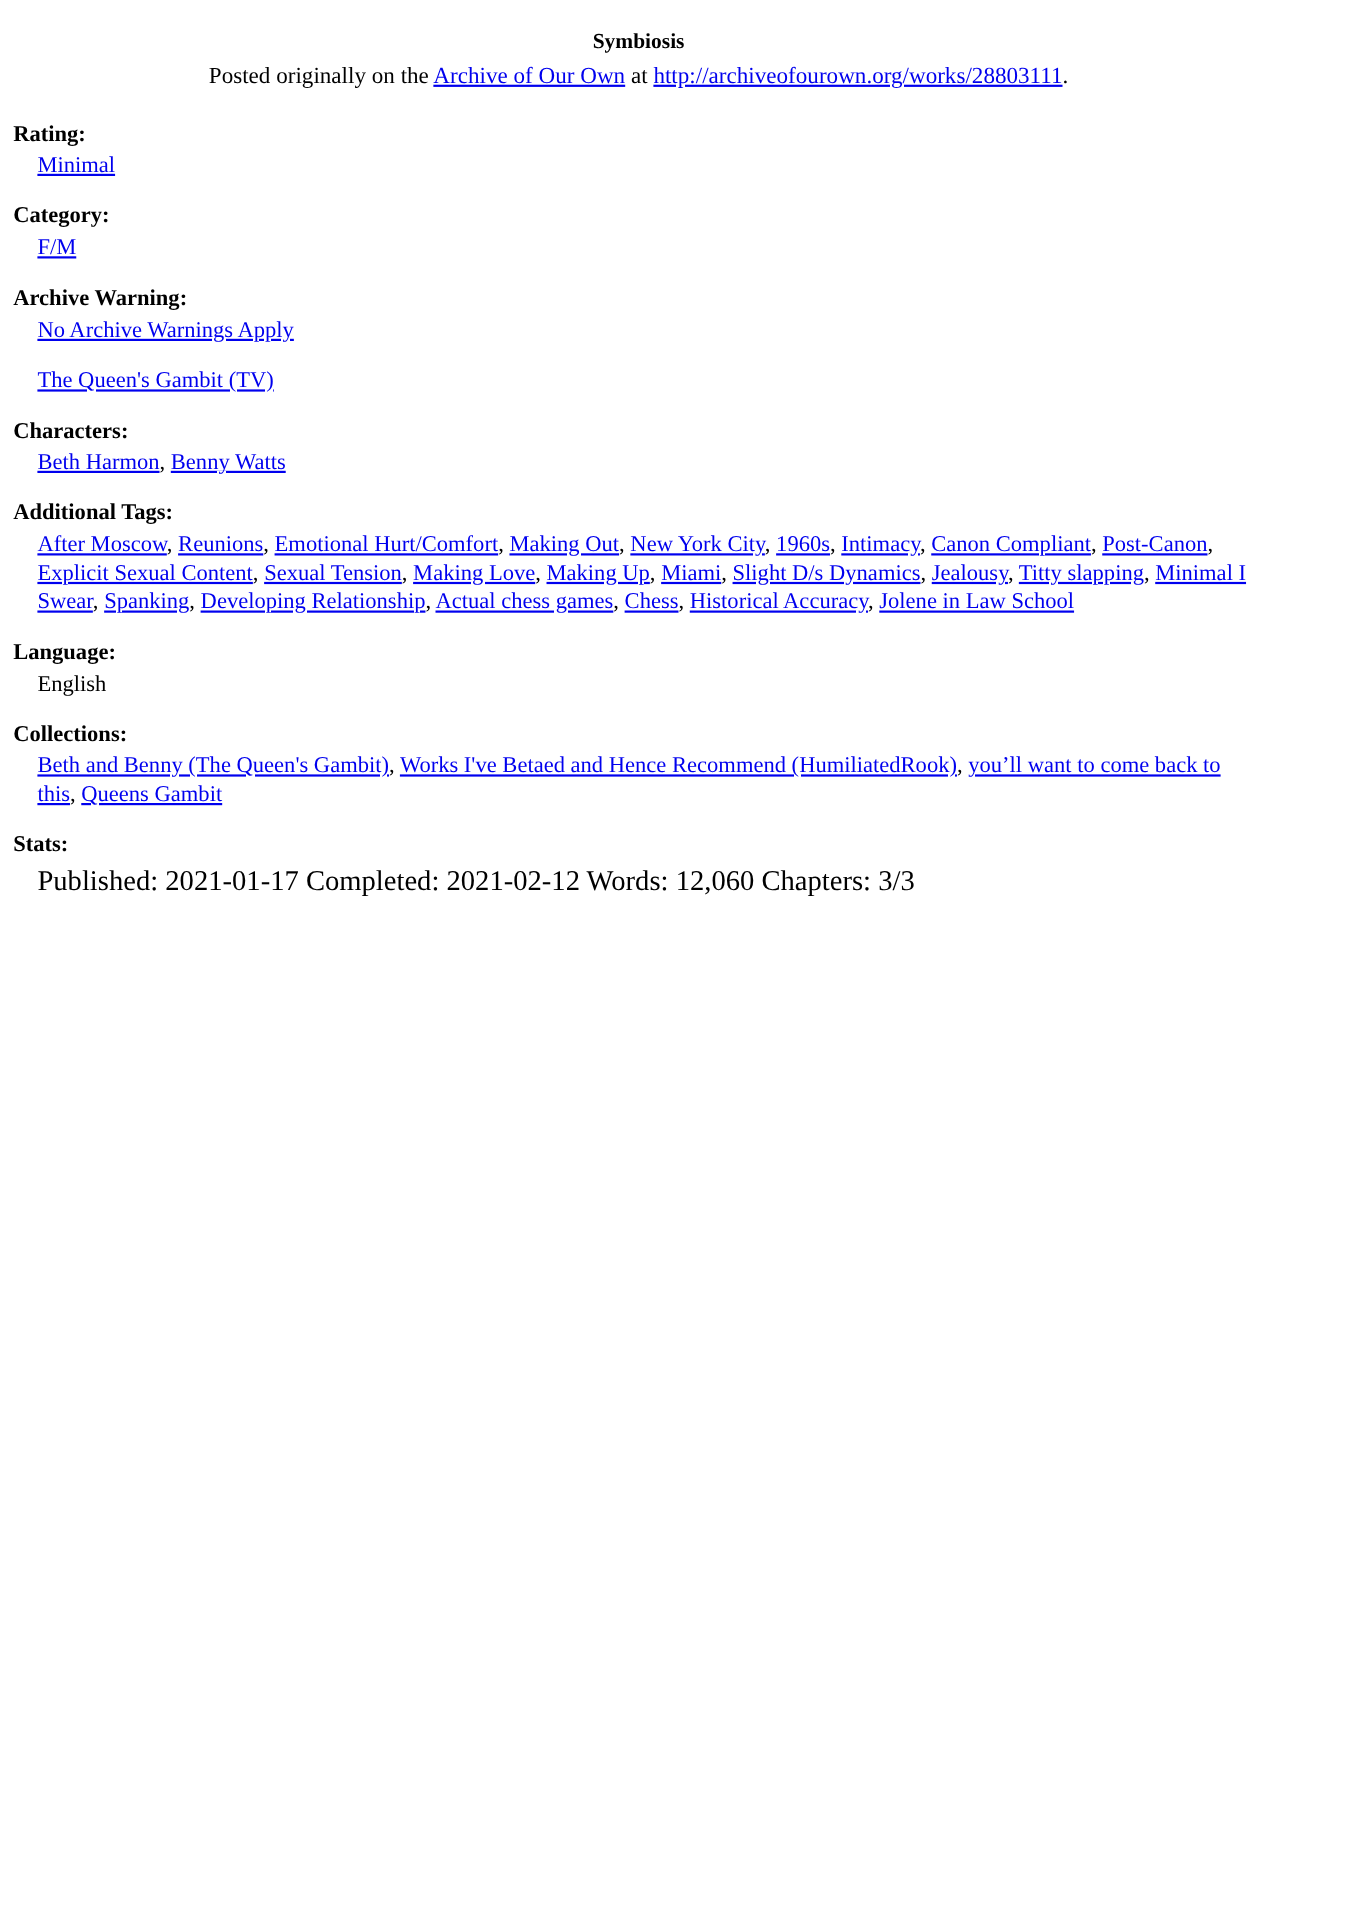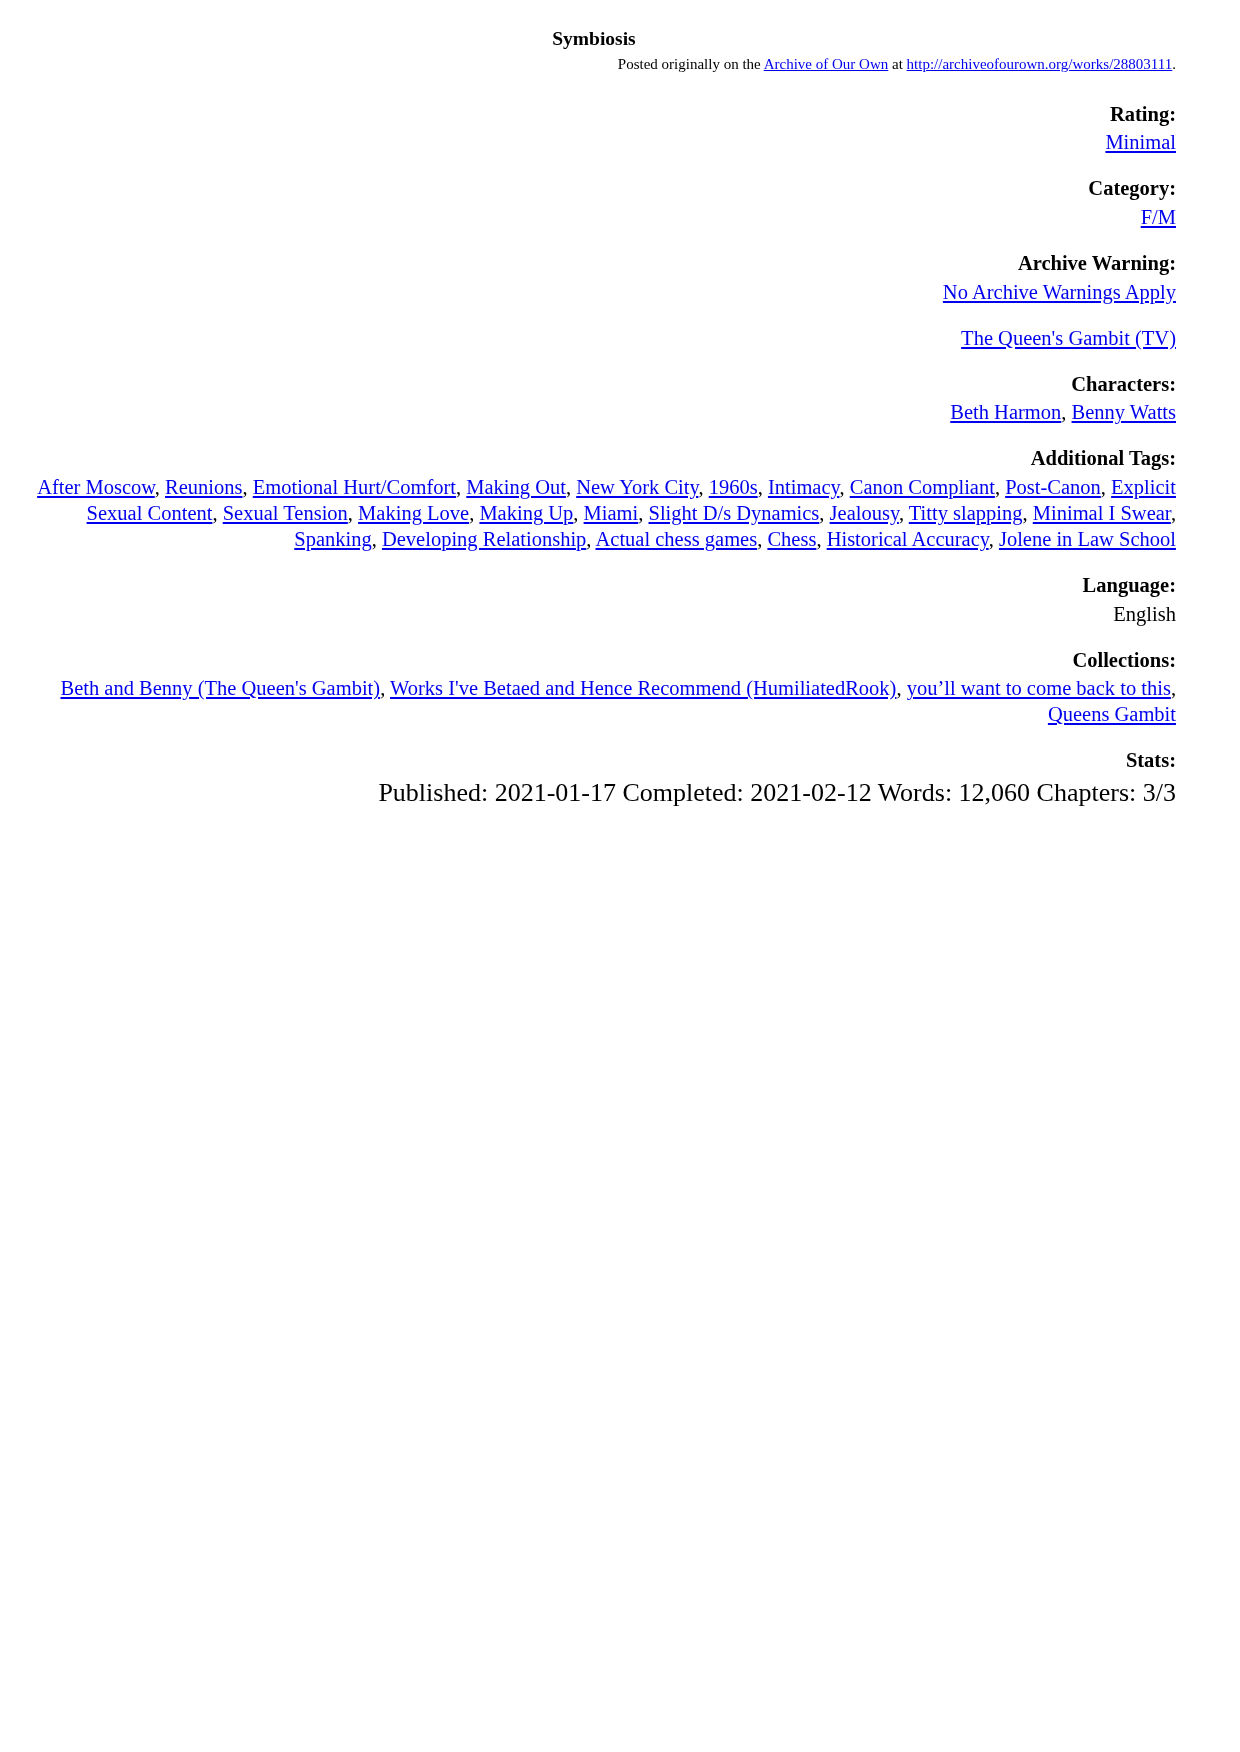--- a/index.html
+++ b/index.html
@@ -10,43 +10,42 @@
   body {
     width: 1240px;
     min-height: 1752px;
     font-family: "Liberation Serif", "DejaVu Serif", serif;
     color: #000000;
   }
   .page {
     box-sizing: border-box;
     width: 1240px;
     min-height: 1752px;
-    padding: 26px 64px 40px 12px;
+    padding: 26px 91px 40px 12px;
   }
   .title {
     text-align: center;
     font-weight: bold;
     font-size: 19.5px;
     line-height: 1.35;
     margin: 0;
   }
   .subtitle {
-    text-align: right;
-    font-size: 15px;
+    text-align: center;
+    font-size: 21px;
     line-height: 1.35;
     margin: 2px 0 0 0;
   }
   a, .link {
     color: #0000ee;
     text-decoration: underline;
     cursor: pointer;
   }
   .meta-block {
     margin-top: 26px;
-    text-align: right;
   }
   .meta-group {
     margin-bottom: 20px;
   }
   .meta-label {
     font-weight: bold;
     font-size: 20.5px;
     line-height: 1.3;
     margin: 0;
   }

